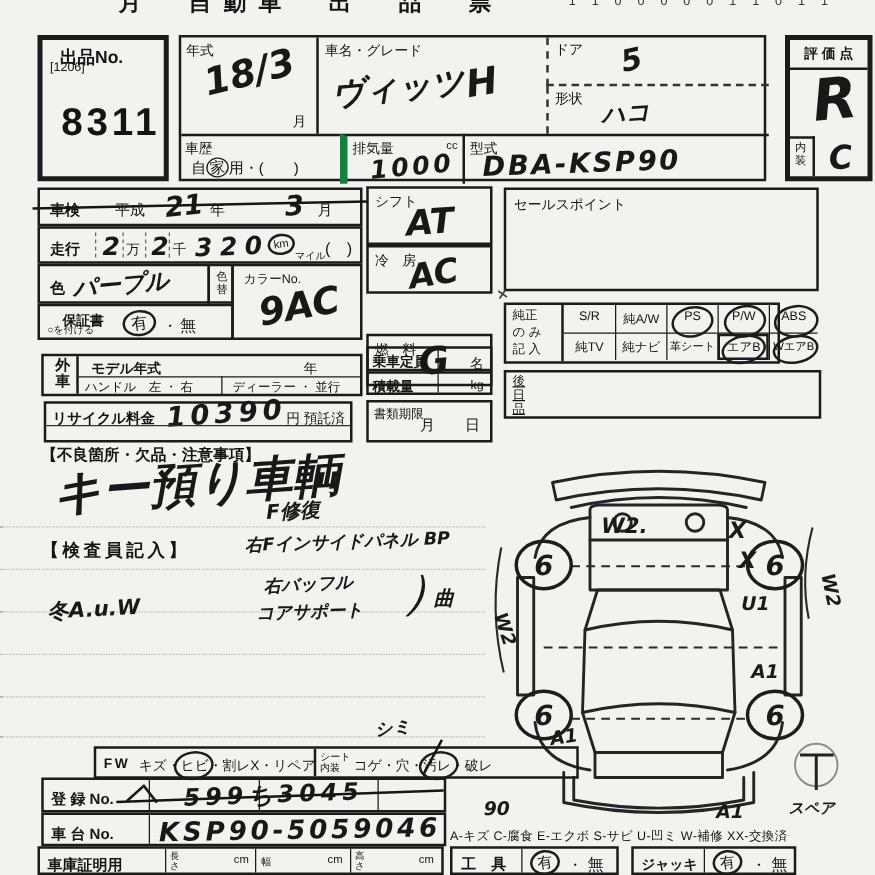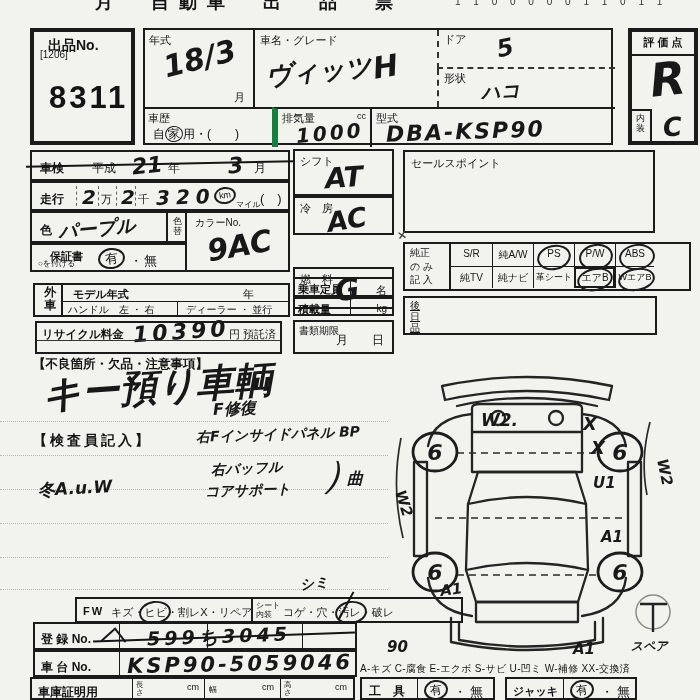--- a/index.html
+++ b/index.html
@@ -172,21 +172,21 @@
   <div class="box" style="left:293px;top:320px;width:101px;height:34px;">
     <span class="abs" style="left:4px;top:2px;font-size:10px;">書類期限</span>
     <span class="abs" style="right:8px;bottom:3px;font-size:12px;">月　　日</span>
   </div>
 
   <div class="box" style="left:403px;top:150px;width:252px;height:83px;">
     <span class="abs lbl" style="left:6px;top:4px;">セールスポイント</span>
   </div>
   <span class="abs hw" style="left:397px;top:229px;font-size:12px;transform:rotate(-10deg);color:#444;">×</span>
 
-  <div class="box" style="left:403px;top:242px;width:288px;height:49px;border-width:2.5px;">
+  <div class="box" style="left:403px;top:242px;width:221px;height:49px;border-width:2.5px;">
     <div class="abs" style="left:0;top:0;width:46px;height:100%;border-right:2px solid #1b1b1b;box-sizing:border-box;padding:2px 0 0 5px;font-size:10px;line-height:1.35;">
       <div>純正</div>
       <div>の み</div>
       <div>記 入</div>
     </div>
     <div class="ecell" style="left:46px;top:0;width:41px;height:23px;border-bottom:1.5px solid #1b1b1b;">S/R</div>
     <div class="ecell" style="left:87px;top:0;width:41px;height:23px;border-bottom:1.5px solid #1b1b1b;border-left:1.5px solid #1b1b1b;">純A/W</div>
     <div class="ecell" style="left:128px;top:0;width:41px;height:23px;border-bottom:1.5px solid #1b1b1b;border-left:1.5px solid #1b1b1b;">PS</div>
     <div class="ecell" style="left:169px;top:0;width:41px;height:23px;border-bottom:1.5px solid #1b1b1b;border-left:1.5px solid #1b1b1b;">P/W</div>
     <div class="ecell" style="left:210px;top:0;width:39px;height:23px;border-bottom:1.5px solid #1b1b1b;border-left:1.5px solid #1b1b1b;">ABS</div>

